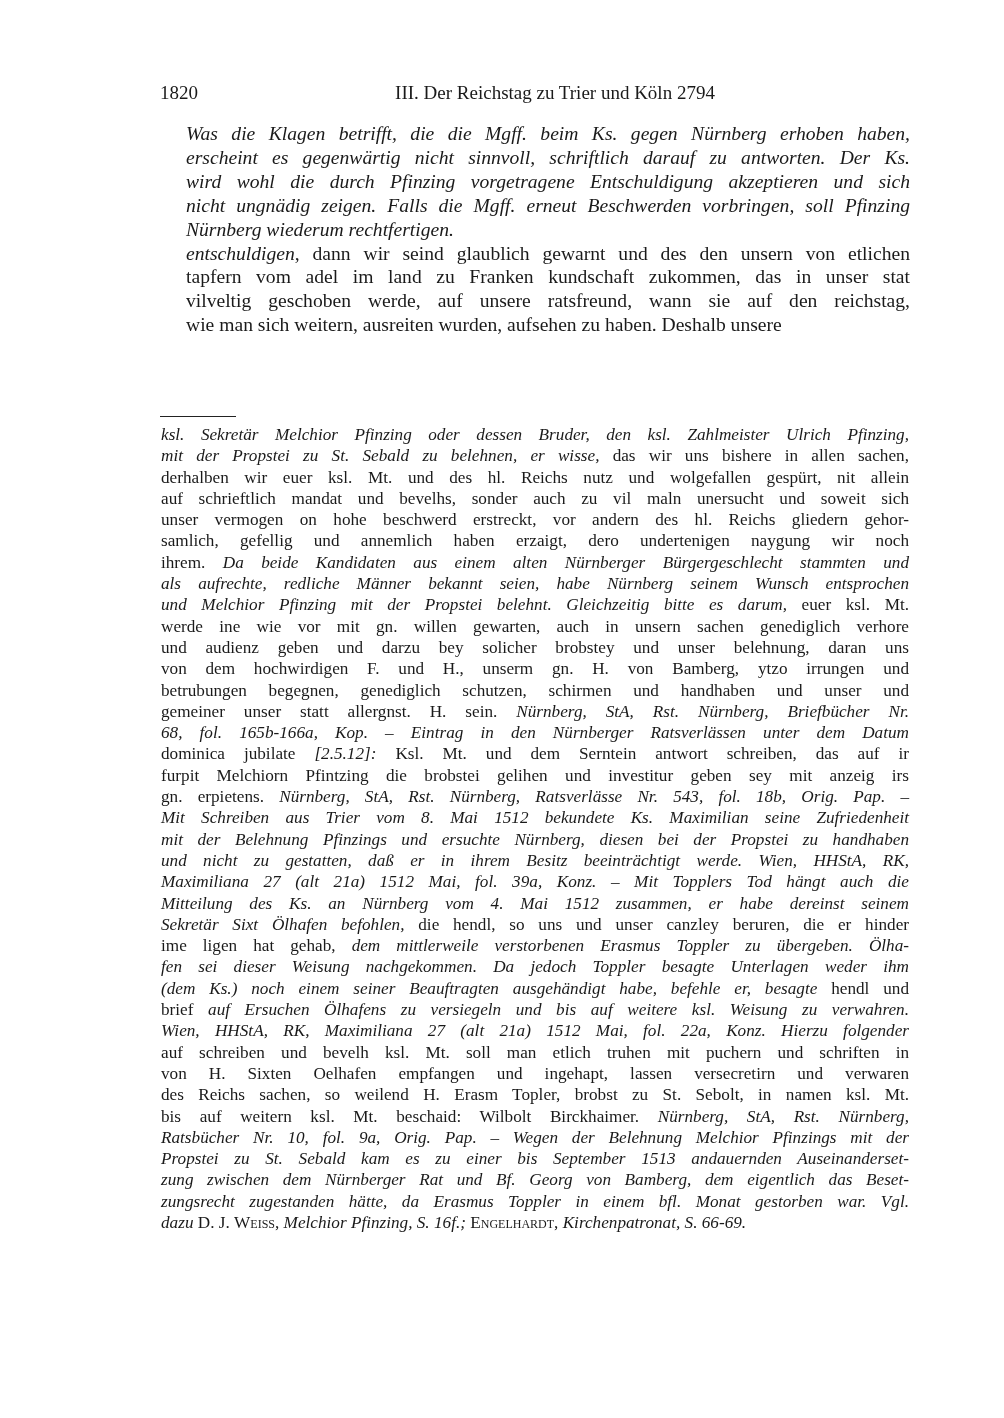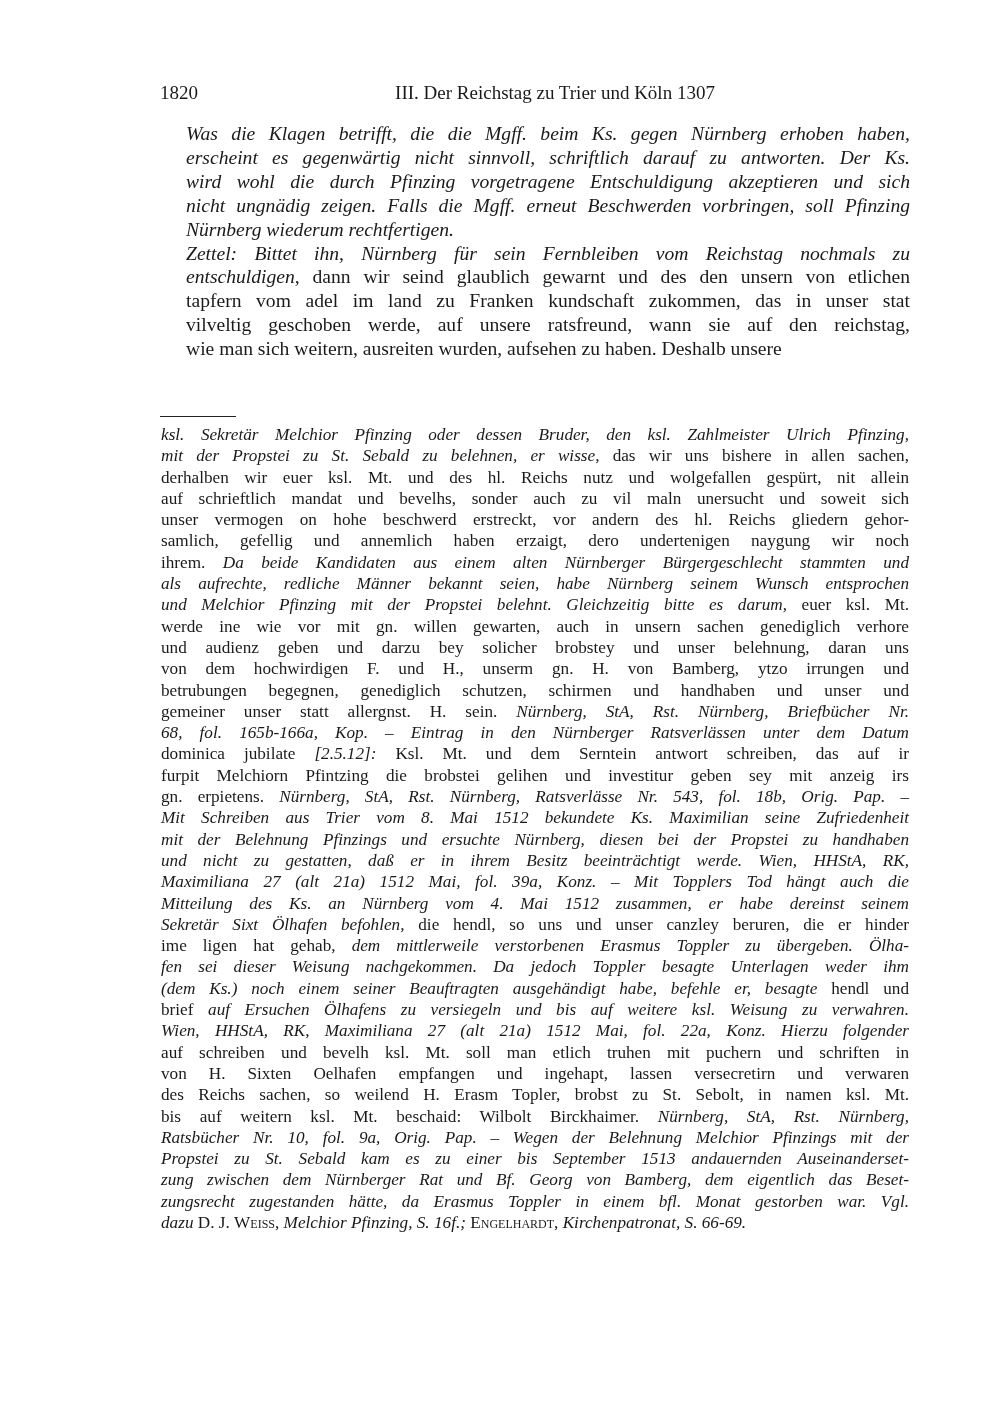--- a/index.html
+++ b/index.html
@@ -19,33 +19,32 @@
   .line { display: block; text-align: justify; text-align-last: justify; white-space: nowrap; overflow: visible; }
   .line.last { text-align-last: left; }
   i { font-style: italic; }
   .sc { font-variant: small-caps; }
 </style>
 </head>
 <body>
 
 <div class="header">
   <span class="page-number">1820</span>
-  <span class="running-title">III. Der Reichstag zu Trier und Köln 1307</span>
+  <span class="running-title">III. Der Reichstag zu Trier und Köln 2794</span>
 </div>
 
 <div class="main">
   <p>
       <span class="line"><i>Was die Klagen betrifft, die die Mgff. beim Ks. gegen Nürnberg erhoben haben,</i></span>
       <span class="line"><i>erscheint es gegenwärtig nicht sinnvoll, schriftlich darauf zu antworten. Der Ks.</i></span>
       <span class="line"><i>wird wohl die durch Pfinzing vorgetragene Entschuldigung akzeptieren und sich</i></span>
       <span class="line"><i>nicht ungnädig zeigen. Falls die Mgff. erneut Beschwerden vorbringen, soll Pfinzing</i></span>
       <span class="line last"><i>Nürnberg wiederum rechtfertigen.</i></span>
     </p>
   <p>
-      <span class="line"><i>Zettel: Bittet ihn, Nürnberg für sein Fernbleiben vom Reichstag nochmals zu</i></span>
       <span class="line"><i>entschuldigen</i><span>, dann wir seind glaublich gewarnt und des den unsern von etlichen</span></span>
       <span class="line"><span>tapfern vom adel im land zu Franken kundschaft zukommen, das in unser stat</span></span>
       <span class="line"><span>vilveltig geschoben werde, auf unsere ratsfreund, wann sie auf den reichstag,</span></span>
       <span class="line last"><span>wie man sich weitern, ausreiten wurden, aufsehen zu haben. Deshalb unsere</span></span>
     </p>
 </div>
 
 <div class="fn-rule"></div>
 
 <div class="footnote">

